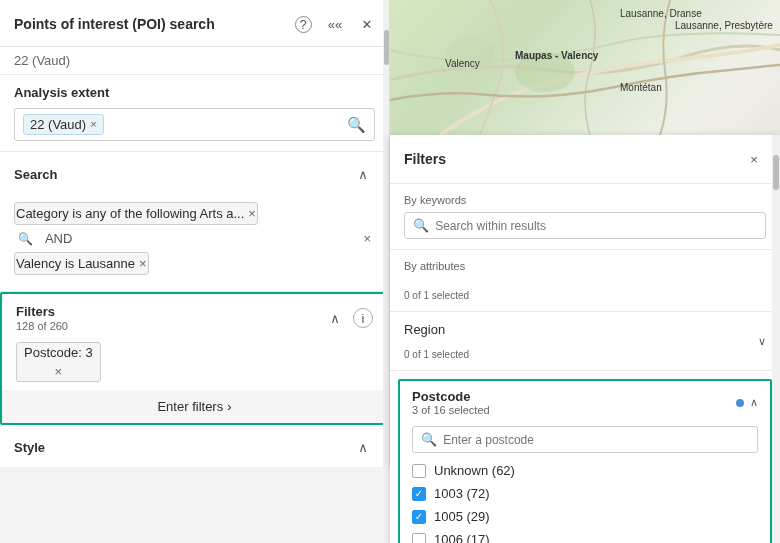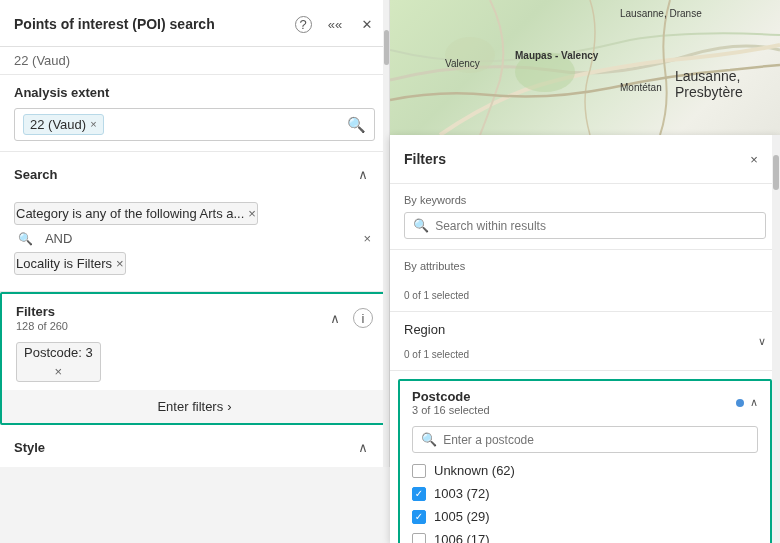--- a/index.html
+++ b/index.html
@@ -539,21 +539,21 @@
       </div>
 
       <div class="condition-row and-label" style="display:flex; align-items:center; width:100%;">
         <span style="color:#666; font-size:12px;">🔍</span>
         <span style="margin-left:4px;">AND</span>
         <span style="margin-left:auto; color:#666; cursor:pointer;">×</span>
       </div>
 
       <div class="condition-row">
         <span class="condition-tag">
-          <span>Locality is Filters</span>
+          <span>Valency is Lausanne</span>
           <span style="color:#666;cursor:pointer;">×</span>
         </span>
       </div>
     </div>
   </div>
 
   <div class="filters-section">
     <div class="filters-header">
       <div class="filters-title-group">
         <span class="filters-title">Filters</span>
@@ -607,21 +607,21 @@
         <path d="M280 0 Q270 35 275 70 Q280 105 270 135" stroke="#c8c0a0" stroke-width="2" fill="none"></path>
         <path d="M0 100 Q50 90 100 95 Q160 100 220 88 Q280 75 340 70 Q365 67 390 65" stroke="#c0b898" stroke-width="2.5" fill="none"></path>
 
         <ellipse cx="155" cy="72" rx="30" ry="20" fill="#b8d4a0" opacity="0.5"></ellipse>
         <ellipse cx="80" cy="55" rx="25" ry="18" fill="#c8d8b0" opacity="0.4"></ellipse>
       </svg>
     </div>
 
     <div class="map-labels">
       <span class="map-label" style="top:8px; left:230px;">Lausanne, Dranse</span>
-      <span class="map-label" style="top:20px; left:285px; font-size:14px;margin-top:48px;">Lausanne, Presbytère</span>
+      <span class="map-label" style="top:20px; left:285px; font-size:10px;">Lausanne, Presbytère</span>
       <span class="map-label" style="top:58px; left:55px;">Valency</span>
       <span class="map-label" style="top:50px; left:125px; font-weight:600;">Maupas - Valency</span>
       <span class="map-label" style="top:82px; left:230px;">Montétan</span>
     </div>
   </div>
 
   <div class="filters-popup" style="top: 135px; height: calc(543px - 135px);">
 
     <div class="filters-popup-header">
       <span class="filters-popup-title">Filters</span>

